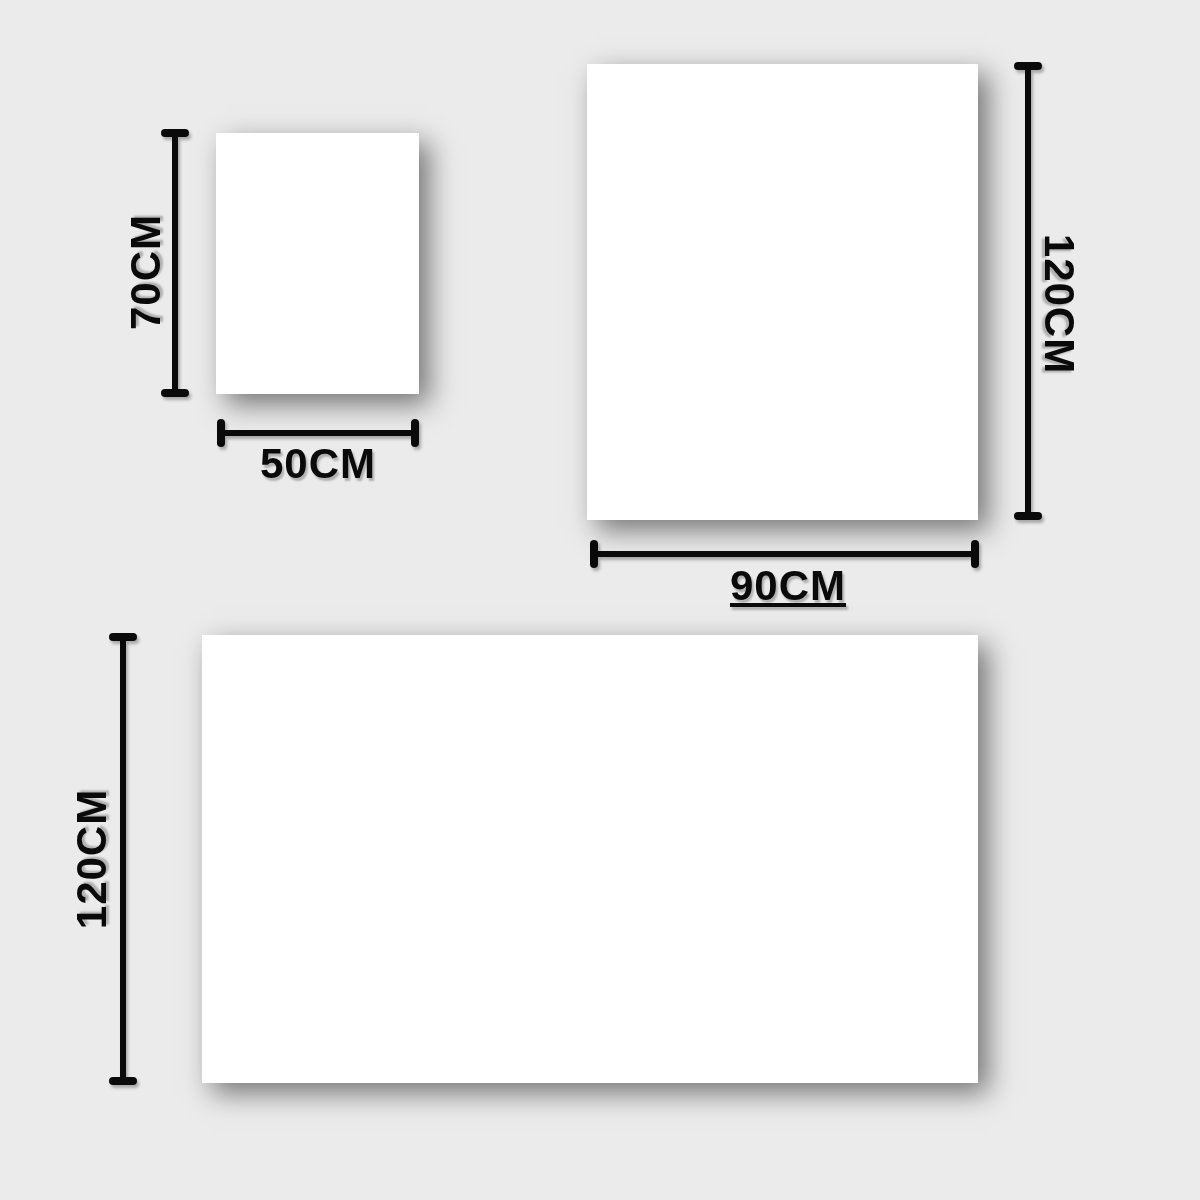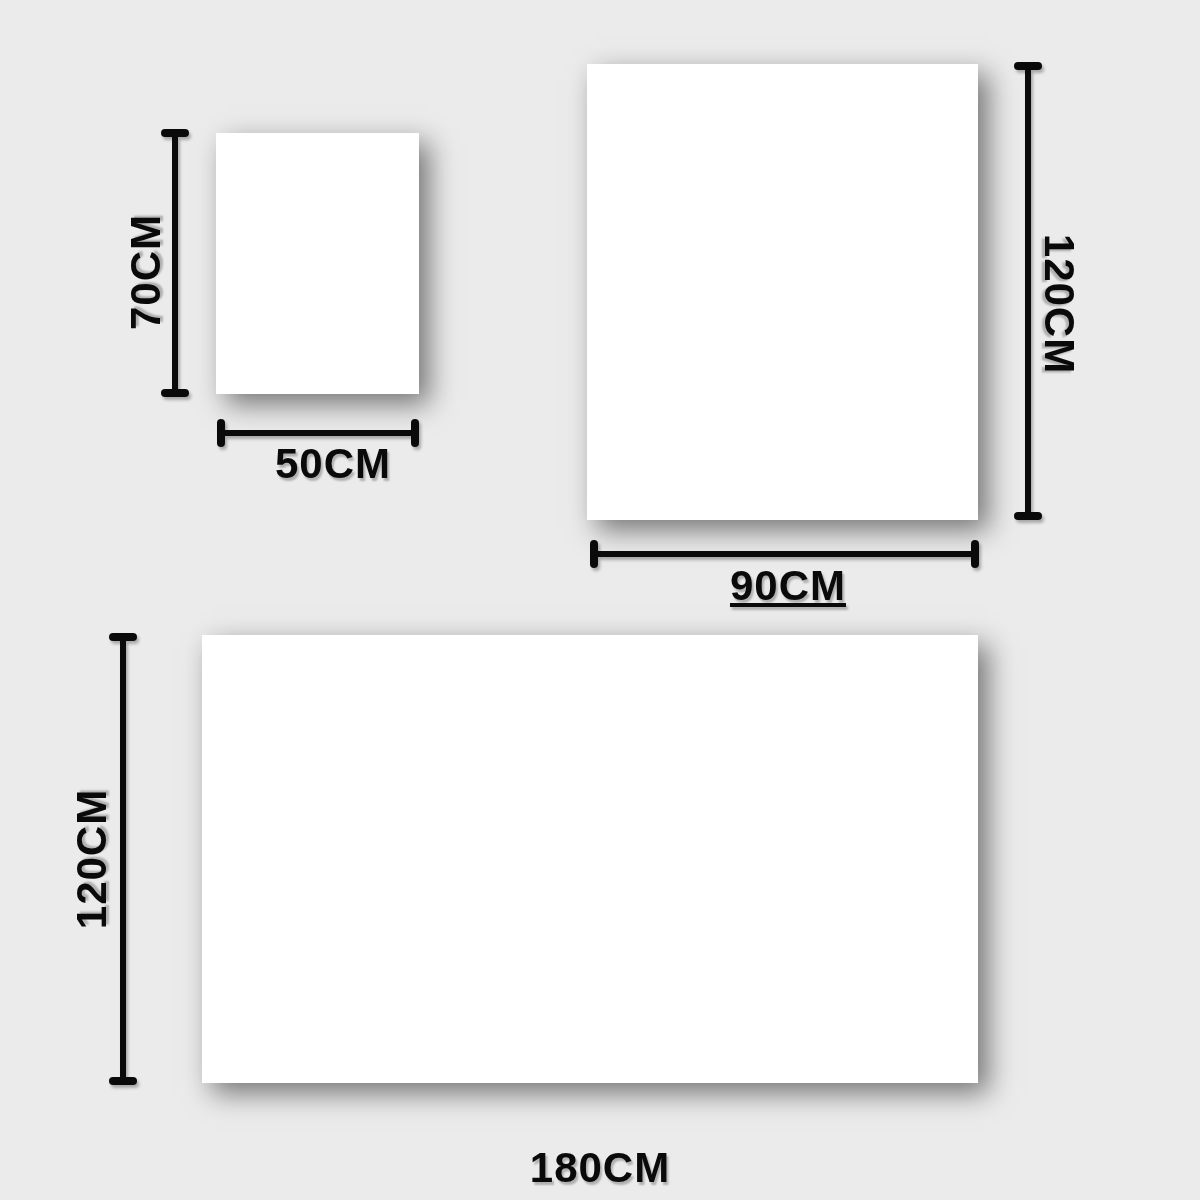--- a/index.html
+++ b/index.html
@@ -90,21 +90,21 @@
     <div class="bar-v"></div>
     <div class="cap-h bot"></div>
   </div>
   <div class="dim-label rot-ccw" style="left:146px; top:272px;">70CM</div>
 
   <div class="dim dim-h" style="left:217px; top:419px; width:202px;">
     <div class="cap-v left"></div>
     <div class="bar-h"></div>
     <div class="cap-v right"></div>
   </div>
-  <div class="dim-label" style="left:318px; top:464px;margin-left:15px;">50CM</div>
+  <div class="dim-label" style="left:318px; top:464px;">50CM</div>
 
   <div class="panel" style="left:587px; top:64px; width:391px; height:456px;"></div>
 
   <div class="dim dim-v" style="left:1014px; top:62px; height:458px;">
     <div class="cap-h top"></div>
     <div class="bar-v"></div>
     <div class="cap-h bot"></div>
   </div>
   <div class="dim-label rot-cw" style="left:1059px; top:304px;">120CM</div>
 
@@ -117,15 +117,14 @@
 
   <div class="panel" style="left:202px; top:635px; width:776px; height:448px;"></div>
 
   <div class="dim dim-v" style="left:109px; top:633px; height:452px;">
     <div class="cap-h top"></div>
     <div class="bar-v"></div>
     <div class="cap-h bot"></div>
   </div>
   <div class="dim-label rot-ccw" style="left:92px; top:859px;">120CM</div>
 
-  <div class="dim-label" style="left:600px; top:1168px;">180CM</div>
 
 </div>
 
 </body></html>

